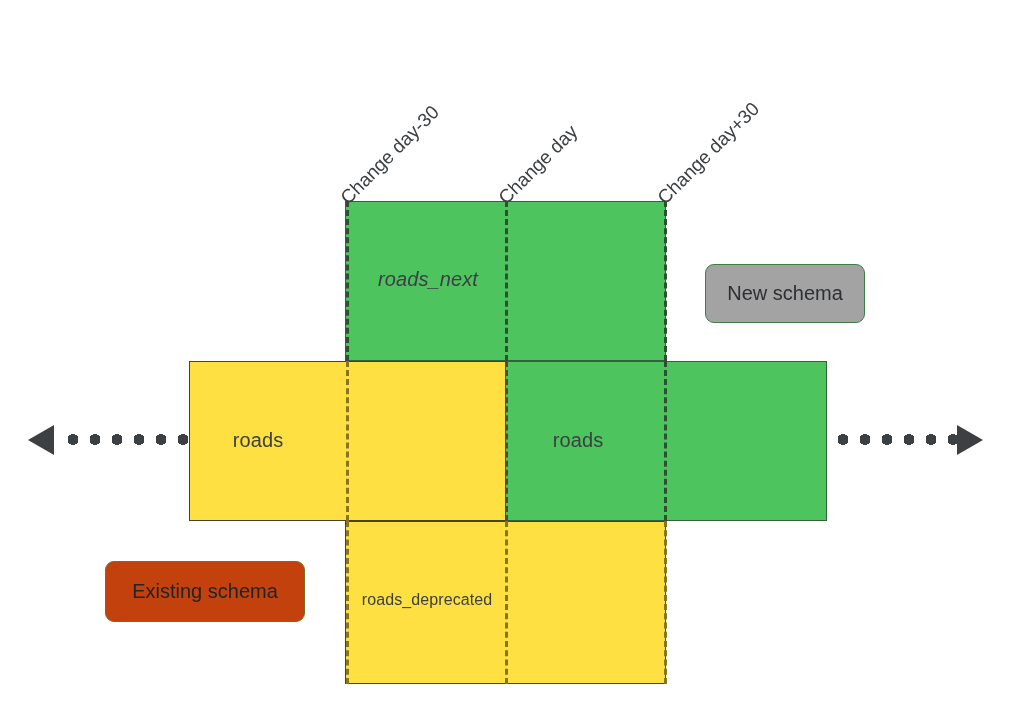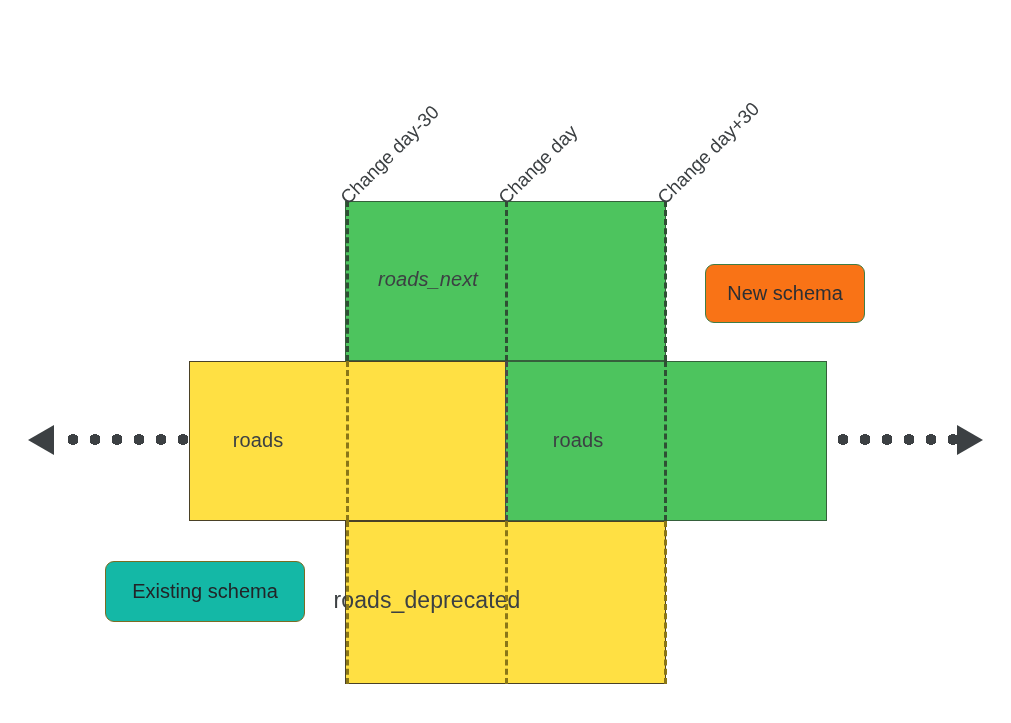--- a/index.html
+++ b/index.html
@@ -28,21 +28,21 @@
   .band-yellow { background: #ffe043; border-color: #4a4126; }
 
   .band-label {
     position: absolute;
     color: #3c4043;
     font-size: 20px;
     white-space: nowrap;
     transform: translate(-50%, -50%);
     letter-spacing: 0.1px;
   }
-  .band-label.small { font-size: 23px; }
+  .band-label.small { font-size: 16px; }
 
   
   .marker {
     position: absolute;
     width: 0;
     border-left-width: 3px;
     border-left-style: dashed;
     box-sizing: border-box;
   }
   .marker-dark   { border-left-color: #2f4f34; }
@@ -82,22 +82,22 @@
     position: absolute;
     box-sizing: border-box;
     border-radius: 9px;
     border: 1.6px solid #6f6a2d;
     display: flex;
     align-items: center;
     justify-content: center;
     color: #222428;
     font-size: 20px;
   }
-  .legend-green  { background: #f97316; border-color: #3f7d46; color: #2d2f33; }
-  .legend-yellow { background: #14b8a6; border-color: #7b6c23; }
+  .legend-green  { background: #a3a3a3; border-color: #3f7d46; color: #2d2f33; }
+  .legend-yellow { background: #c2410c; border-color: #7b6c23; }
 </style>
 </head>
 <body>
 
 <div id="canvas">
 
   <div class="arrow-head arrow-left" style="left:28px; top:425px;"></div>
   <div class="axis-dots" style="left:62px; top:434px; width:128px;"></div>
 
   <div class="axis-dots" style="left:832px; top:434px; width:128px;"></div>

